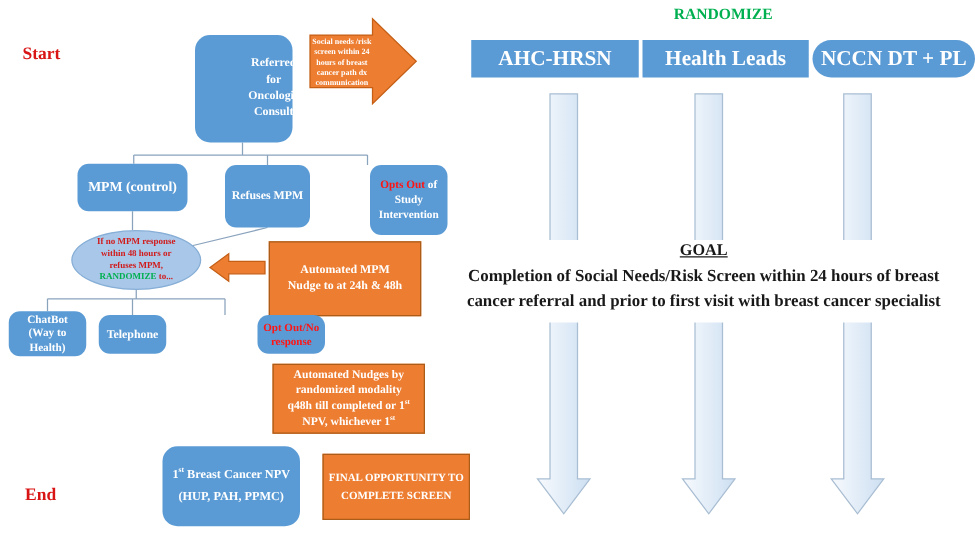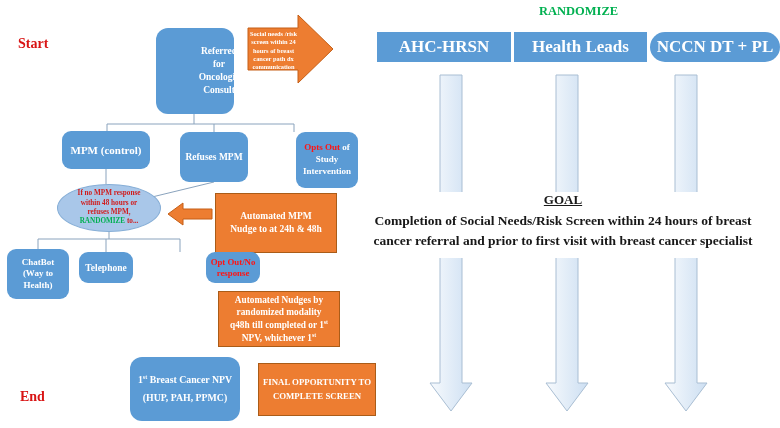--- a/index.html
+++ b/index.html
@@ -35,21 +35,21 @@
   #mpm-box{left:62px;top:131px;width:88px;height:38px;font-size:11px;}
   #refuses-box{left:180px;top:132px;width:68px;height:50px;font-size:9.5px;}
   #optsout-box{left:264px;top:132px;width:62px;height:56px;font-size:9px;line-height:1.3;margin-left:32px;}
   #ellipse{
     left:57px;top:184px;width:104px;height:48px;border-radius:50%;
     background:#a9c7e9;border:1px solid #86aed6;color:#d11c1c;
     display:flex;flex-direction:column;align-items:center;justify-content:center;
     text-align:center;font-size:7.2px;line-height:1.3;
   }
   #nudge1-box{left:215px;top:193px;width:122px;height:60px;font-size:9.5px;line-height:1.4;text-align:center;}
-  #chatbot-box{left:7px;top:249px;width:62px;height:50px;font-size:9px;line-height:1.25;}
+  #chatbot-box{left:7px;top:249px;width:62px;height:36px;font-size:9px;line-height:1.25;}
   #telephone-box{left:79px;top:252px;width:54px;height:31px;font-size:9.5px;}
   #optout2-box{left:158px;top:252px;width:54px;height:31px;font-size:8.8px;line-height:1.25;margin-left:48px;}
   #optout2-box div{color:#ff1414;}
   #nudge2-box{left:218px;top:291px;width:122px;height:56px;font-size:9.3px;line-height:1.35;}
   #npv-box{left:130px;top:357px;width:110px;height:64px;font-size:9.8px;line-height:1.8;border-radius:12px;}
   #final-box{left:258px;top:363px;width:118px;height:53px;font-size:8.8px;line-height:1.5;}
   sup{font-size:0.62em;}
 </style>
 </head>
 <body>

